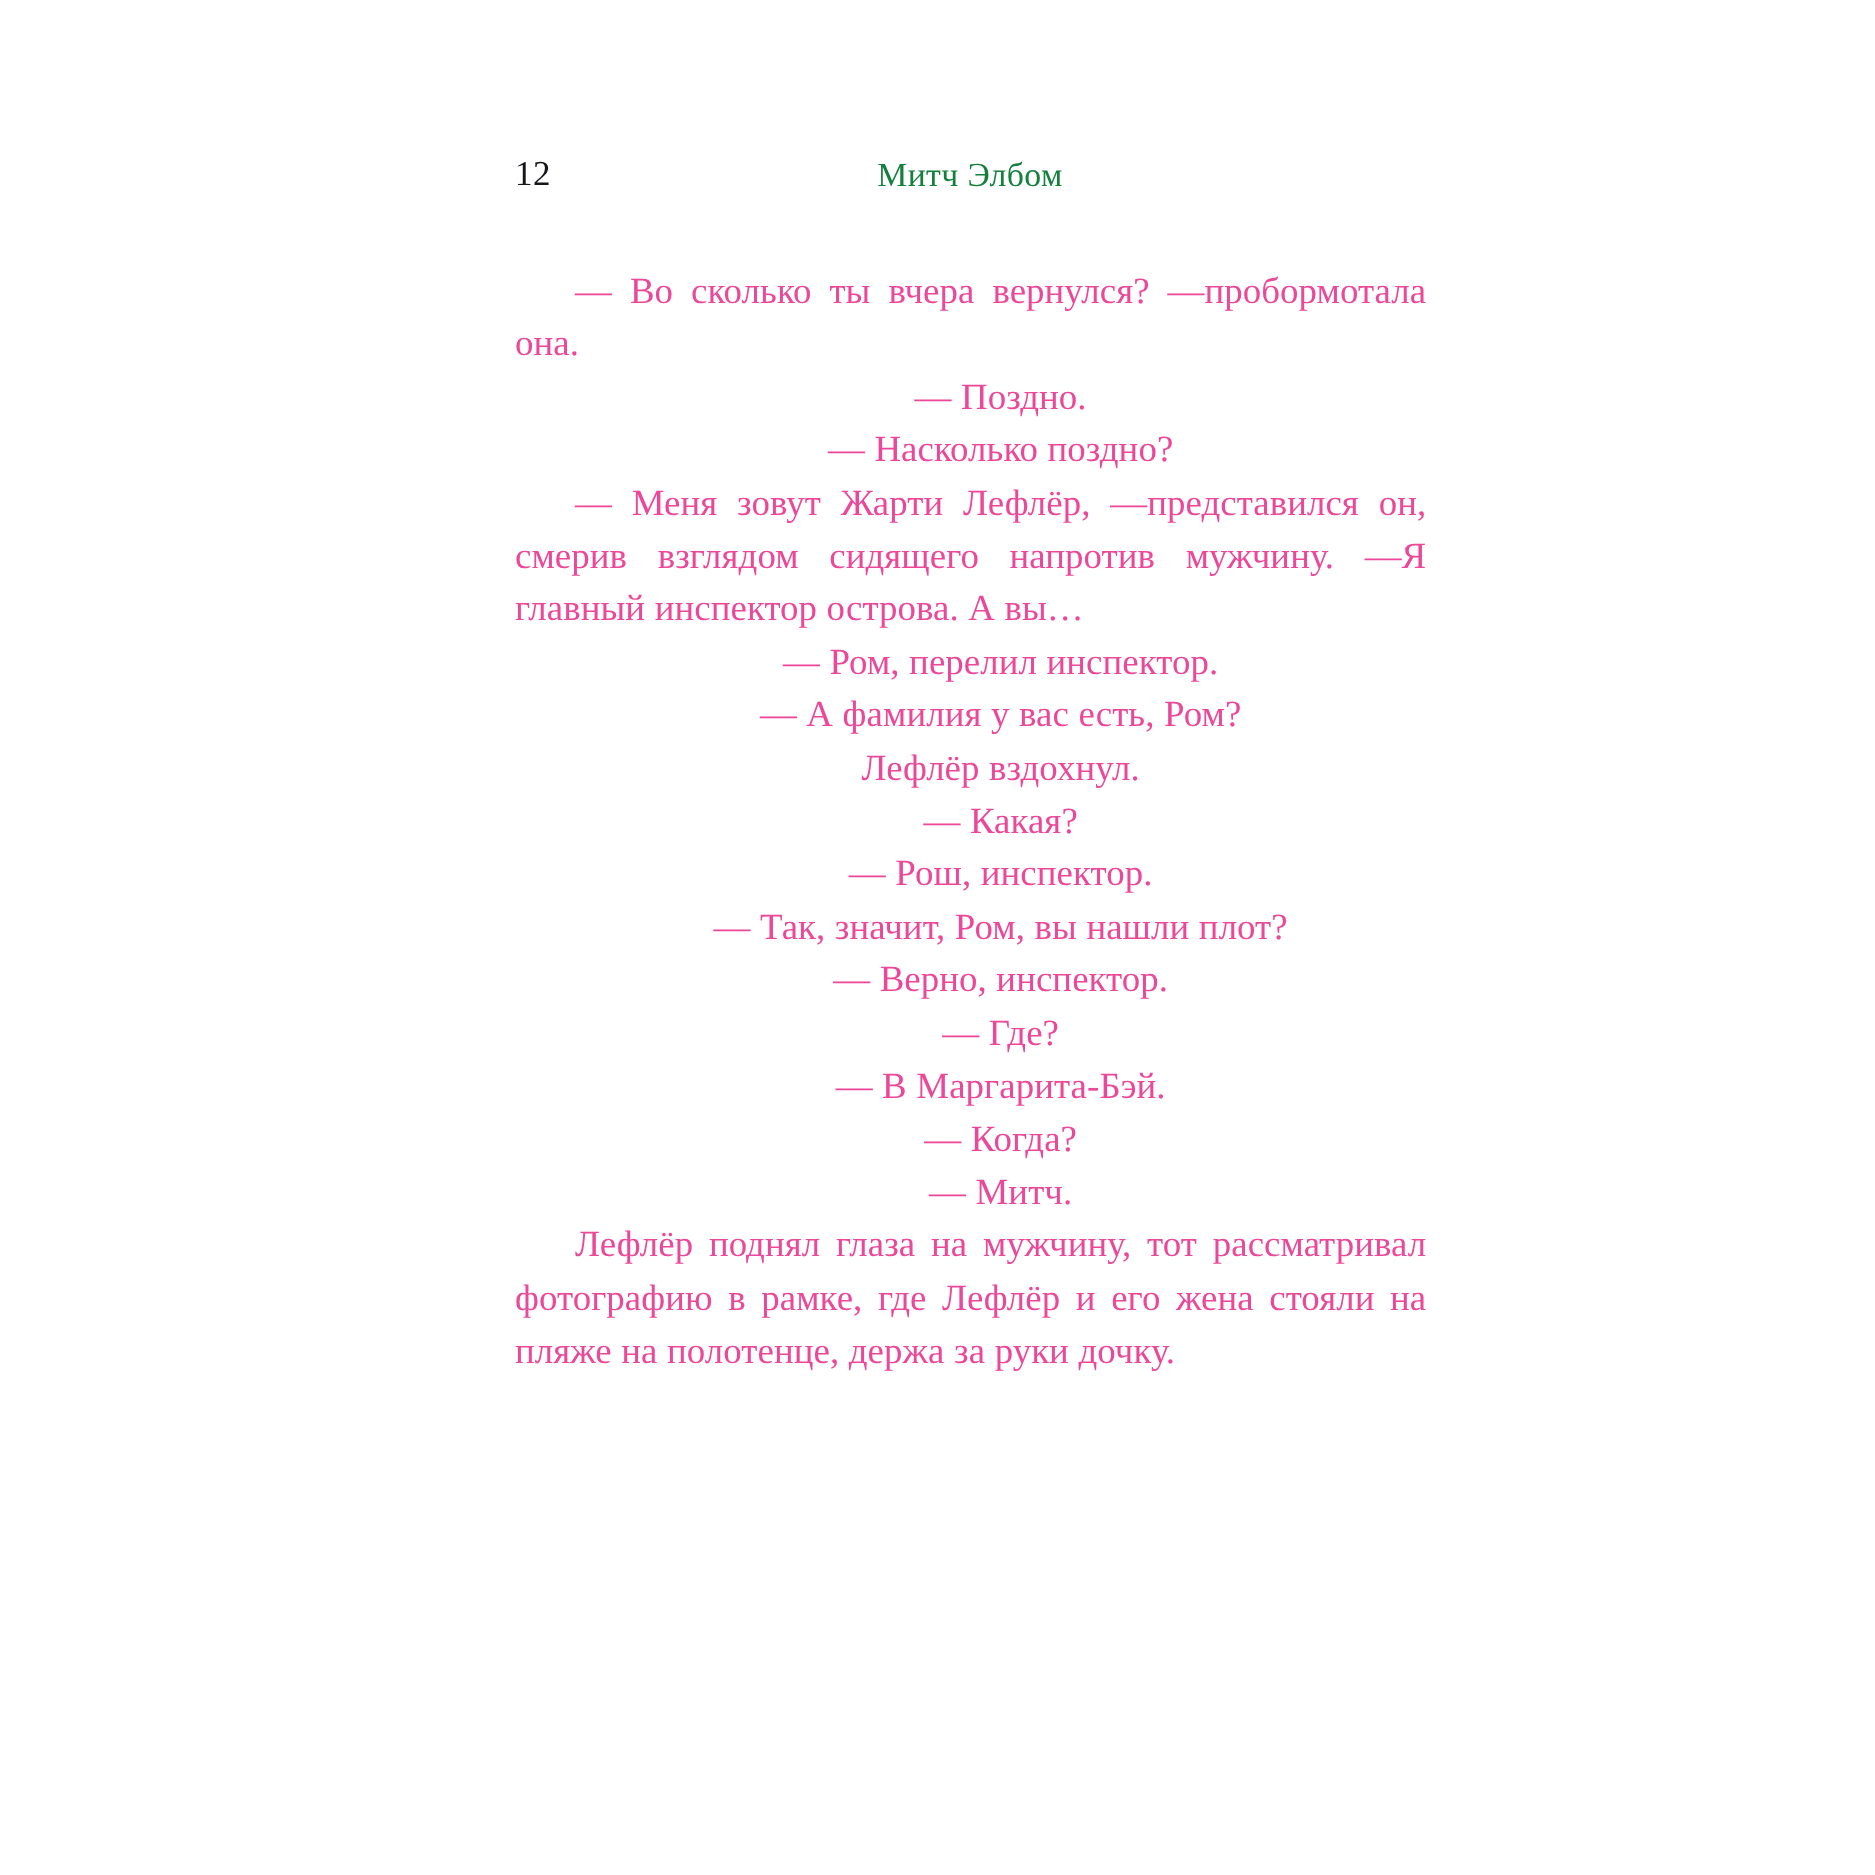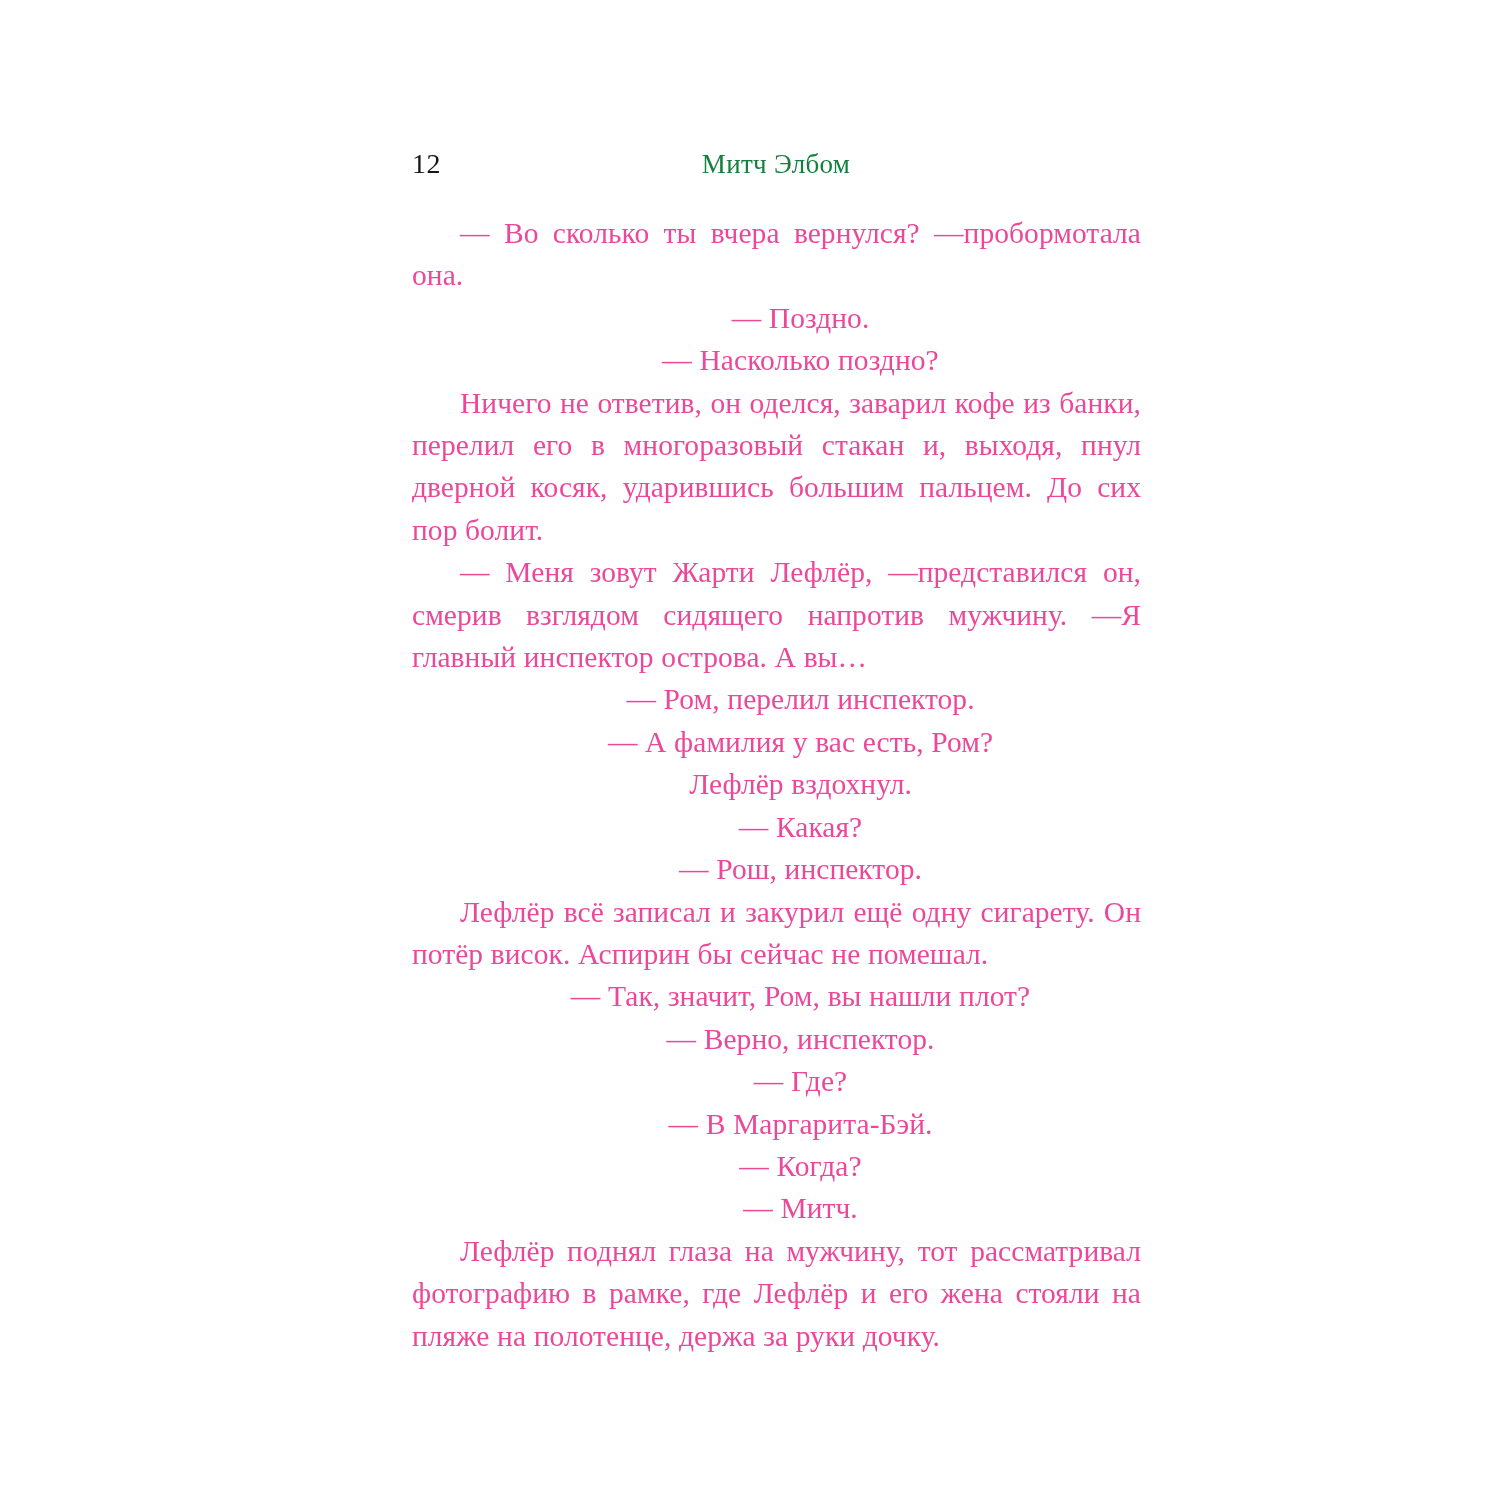--- a/index.html
+++ b/index.html
@@ -23,21 +23,21 @@
     top: 0;
     width: 1500px;
     height: 1500px;
     background: #ffffff;
   }
 
   
   .running-head {
     position: absolute;
     left: 412px;
-    top: 144px;
+    top: 120px;
     width: 728px;
     height: 40px;
   }
   .folio {
     position: absolute;
     left: 0;
     top: 0;
     font-size: 28px;
     line-height: 40px;
     color: #15161a;
@@ -97,28 +97,26 @@
 
   <div class="running-head">
     <div class="folio">12</div>
     <div class="head-title">Митч Элбом</div>
   </div>
 
   <div class="textblock">
       <p class="para dialogue">— Во сколько ты вчера вернулся? —пробормотала она.</p>
       <p class="para dialogue short">— Поздно.</p>
       <p class="para dialogue short">— Насколько поздно?</p>
-      <p class="para narration">Ничего не ответив, он оделся, заварил кофе из банки, перелил его в многоразовый стакан и, выходя, пнул дверной косяк, ударившись большим пальцем. До сих пор болит.</p>
       <p class="para dialogue">— Меня зовут Жарти Лефлёр, —представился он, смерив взглядом сидящего напротив мужчину. —Я главный инспектор острова. А вы…</p>
       <p class="para dialogue short">— Ром, перелил инспектор.</p>
       <p class="para dialogue short">— А фамилия у вас есть, Ром?</p>
       <p class="para narration short">Лефлёр вздохнул.</p>
       <p class="para dialogue short">— Какая?</p>
       <p class="para dialogue short">— Рош, инспектор.</p>
-      <p class="para narration">Лефлёр всё записал и закурил ещё одну сигарету. Он потёр висок. Аспирин бы сейчас не помешал.</p>
       <p class="para dialogue short">— Так, значит, Ром, вы нашли плот?</p>
       <p class="para dialogue short">— Верно, инспектор.</p>
       <p class="para dialogue short">— Где?</p>
       <p class="para dialogue short">— В Маргарита-Бэй.</p>
       <p class="para dialogue short">— Когда?</p>
       <p class="para dialogue short">— Митч.</p>
       <p class="para narration">Лефлёр поднял глаза на мужчину, тот рассматривал фотографию в рамке, где Лефлёр и его жена стояли на пляже на полотенце, держа за руки дочку.</p>
     </div>
 
 </div>

